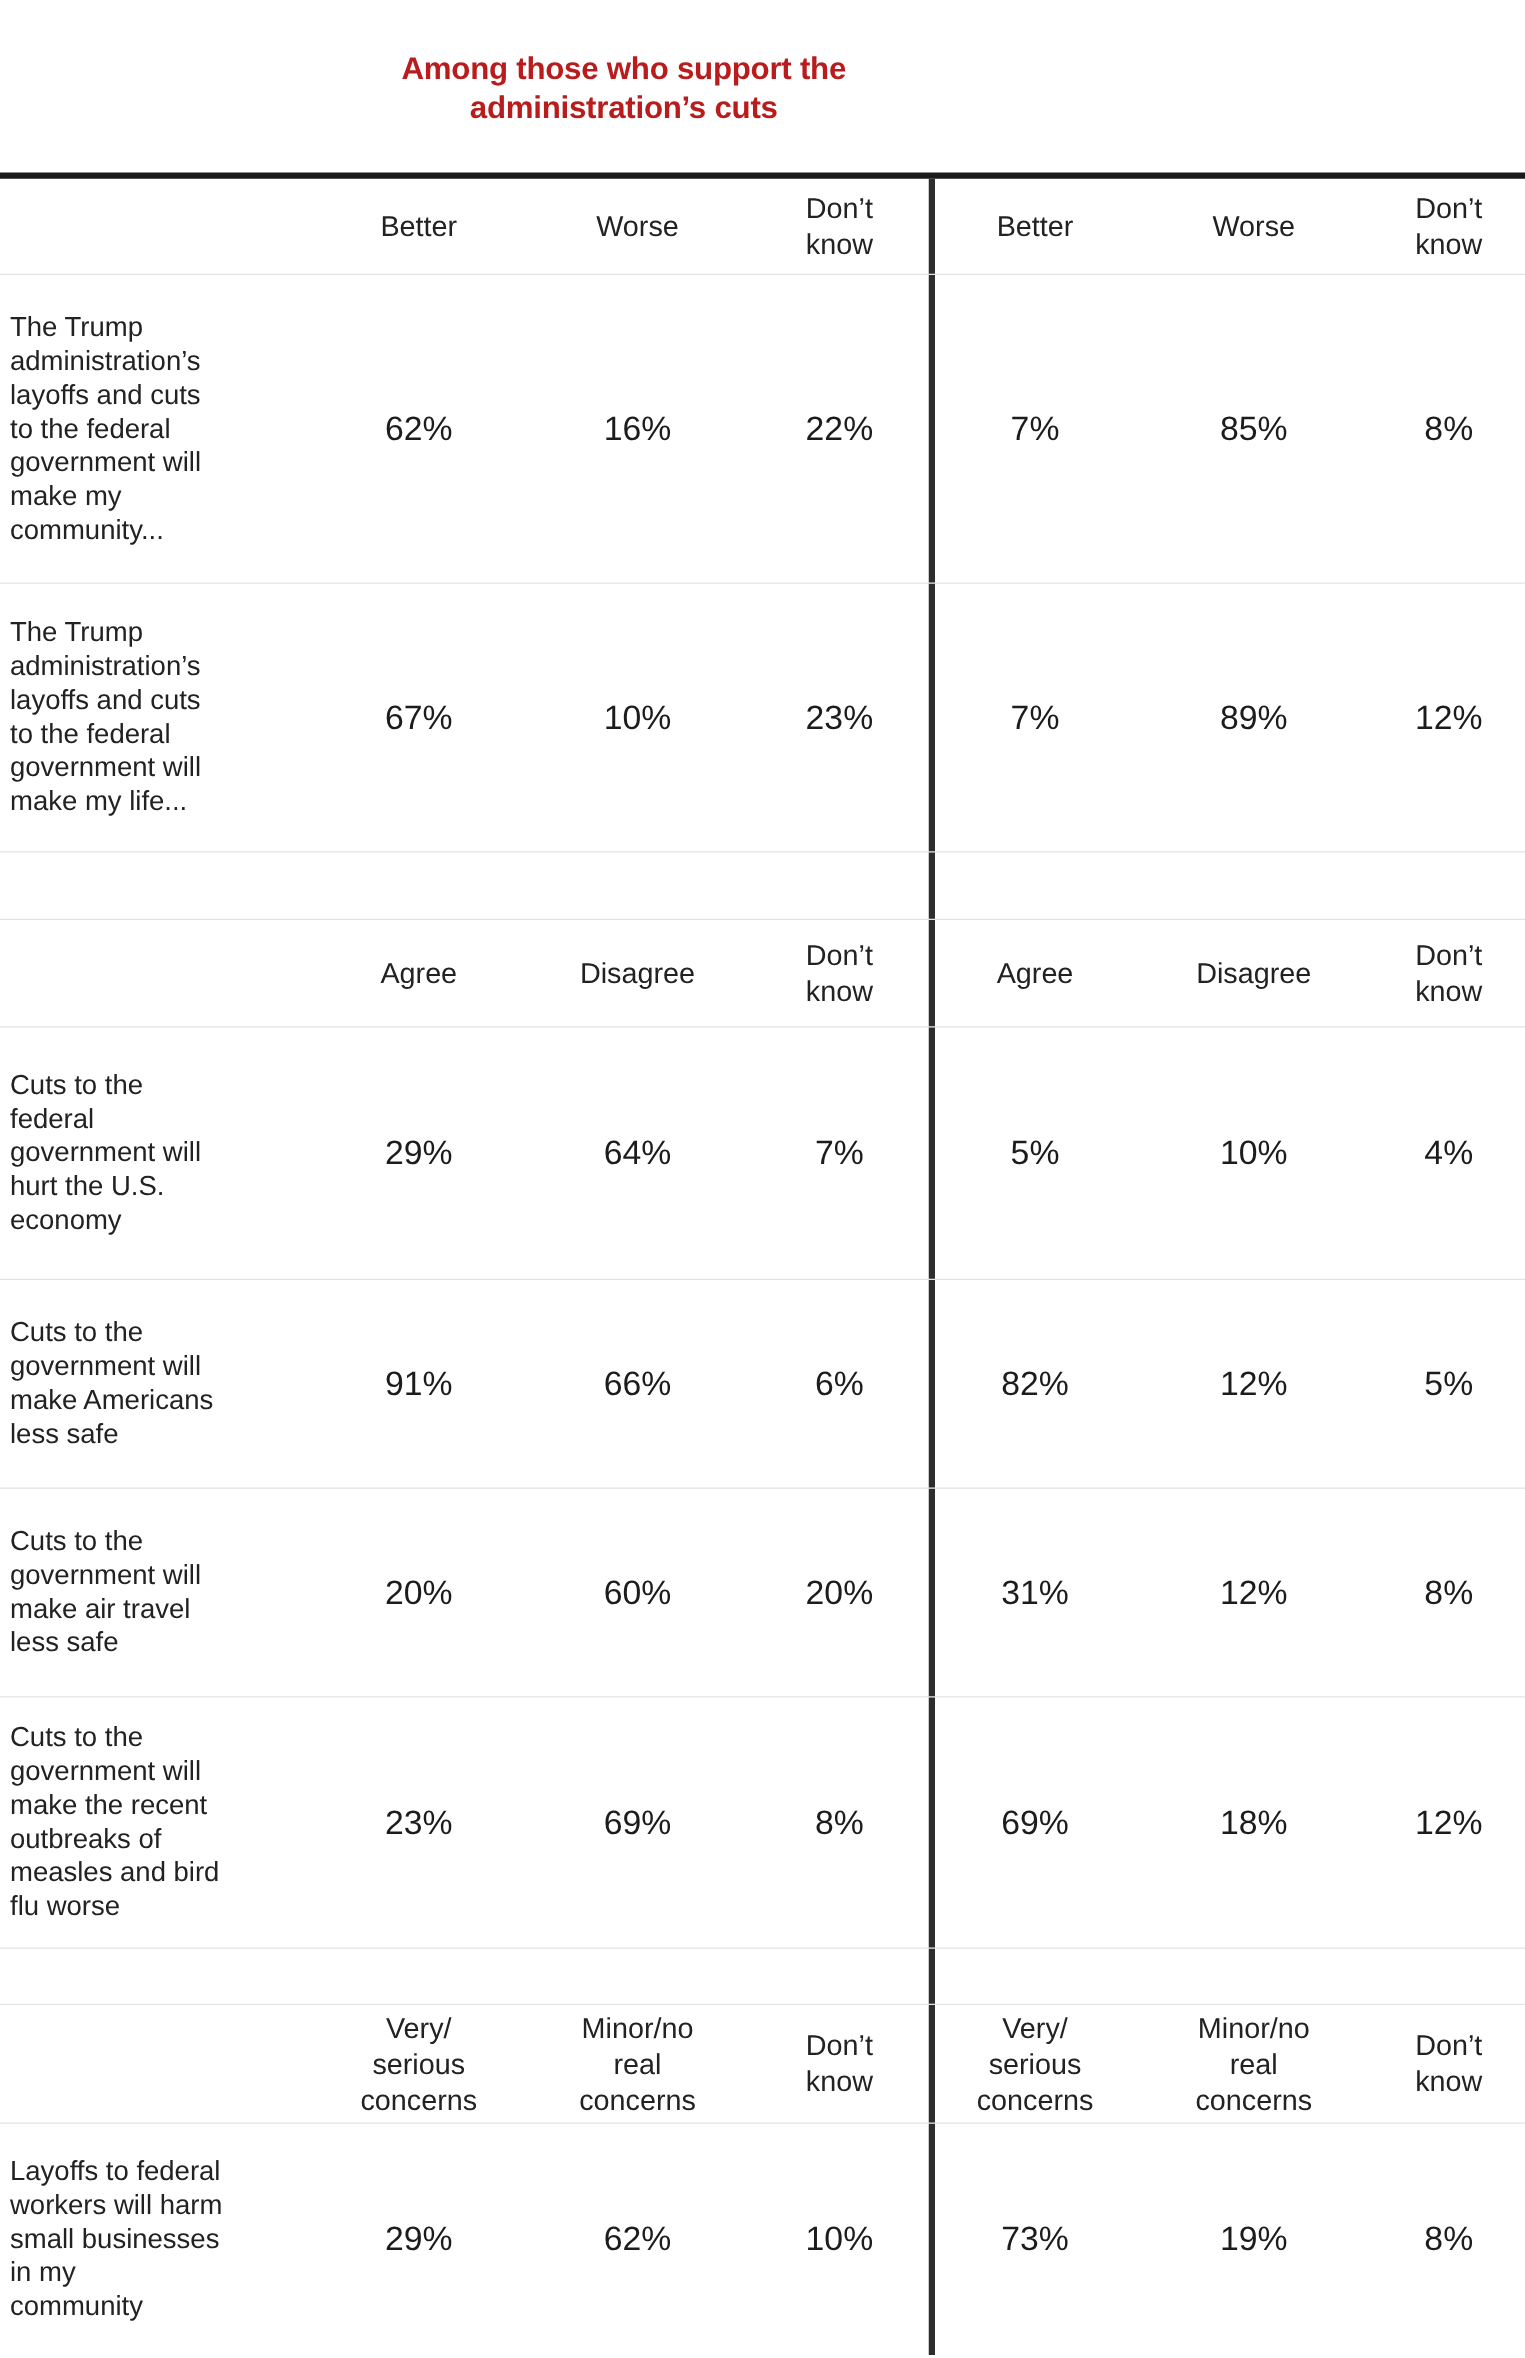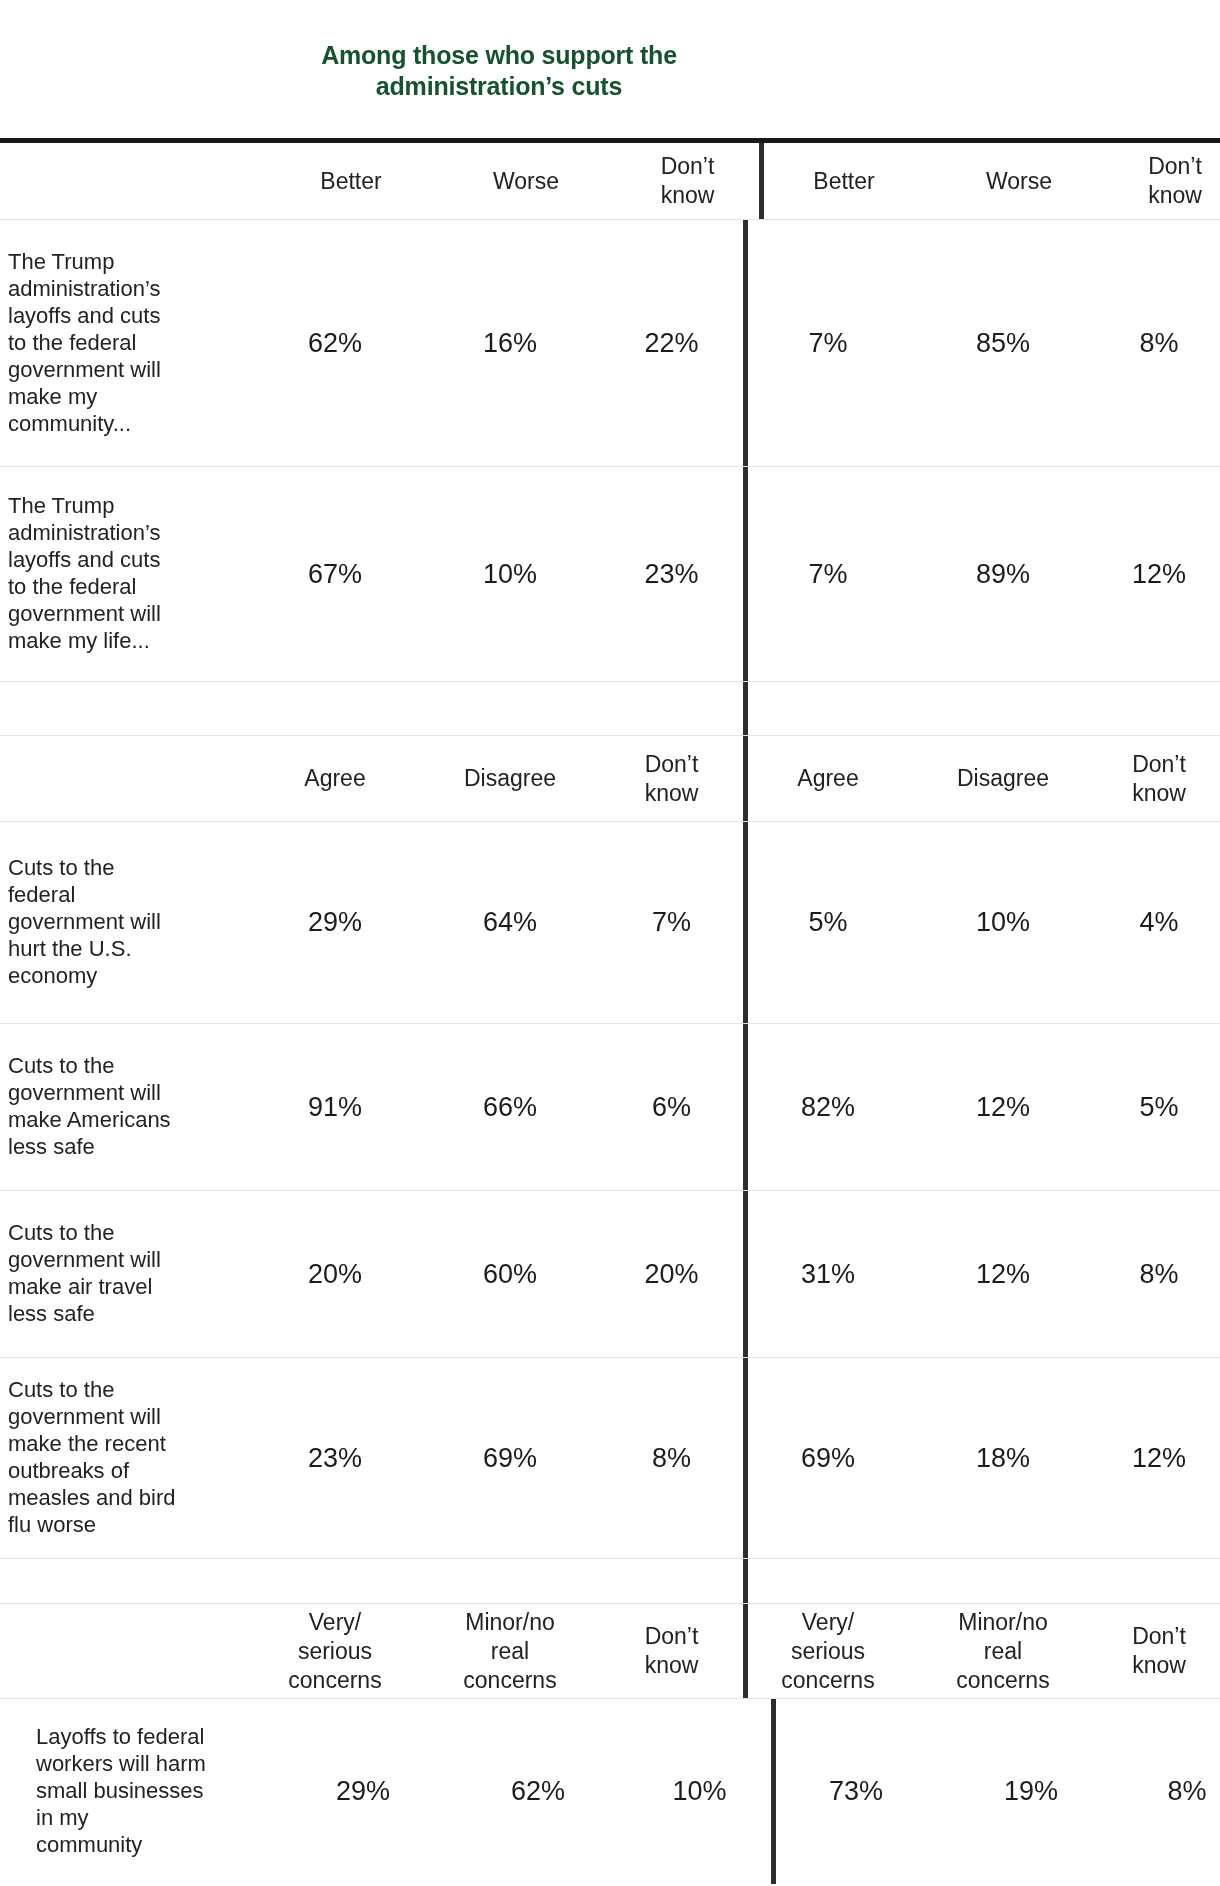--- a/index.html
+++ b/index.html
@@ -22,21 +22,21 @@
     padding-top: 40px;
     padding-bottom: 36px;
   }
   .group-header {
     grid-column: auto;
     font-weight: bold;
     font-size: 25px;
     line-height: 31px;
     text-align: center;
     white-space: pre-line;
-    color: #14532d;
+    color: #b91c1c;
     letter-spacing: -0.2px;
   }
   
   .grid-row {
     display: grid;
     grid-template-columns: 250px 170px 180px 148px 160px 190px 122px;
     align-items: center;
     border-top: 1px solid #e4e4e4;
   }
   .grid-row.first-header { border-top: 5px solid #1a1a1a; }
@@ -61,32 +61,32 @@
   }
   
   .dkl {
     align-self: stretch;
     display: flex;
     align-items: center;
     justify-content: center;
     border-right: 5px solid #2d2d2d;
   }
   
-  .h-ch1 { min-height: 81px; padding-left: 16px; }
+  .h-ch1 { min-height: 81px; }
   .h-r1  { min-height: 247px; }
   .h-r2  { min-height: 215px; }
   .h-sp1 { min-height: 54px; }
   .h-ch2 { min-height: 86px; }
   .h-r3  { min-height: 202px; }
   .h-r4  { min-height: 167px; }
   .h-r5  { min-height: 167px; }
   .h-r6  { min-height: 198px; }
   .h-sp2 { min-height: 45px; }
   .h-ch3 { min-height: 95px; }
-  .h-r7  { min-height: 186px; padding-left: 28px; }
+  .h-r7  { min-height: 186px; }
 </style>
 </head>
 <body>
 
 <div class="page">
 
   <div class="group-header-band">
     <div></div>
     <div class="group-header">Among those who support the
 administration’s cuts</div>

